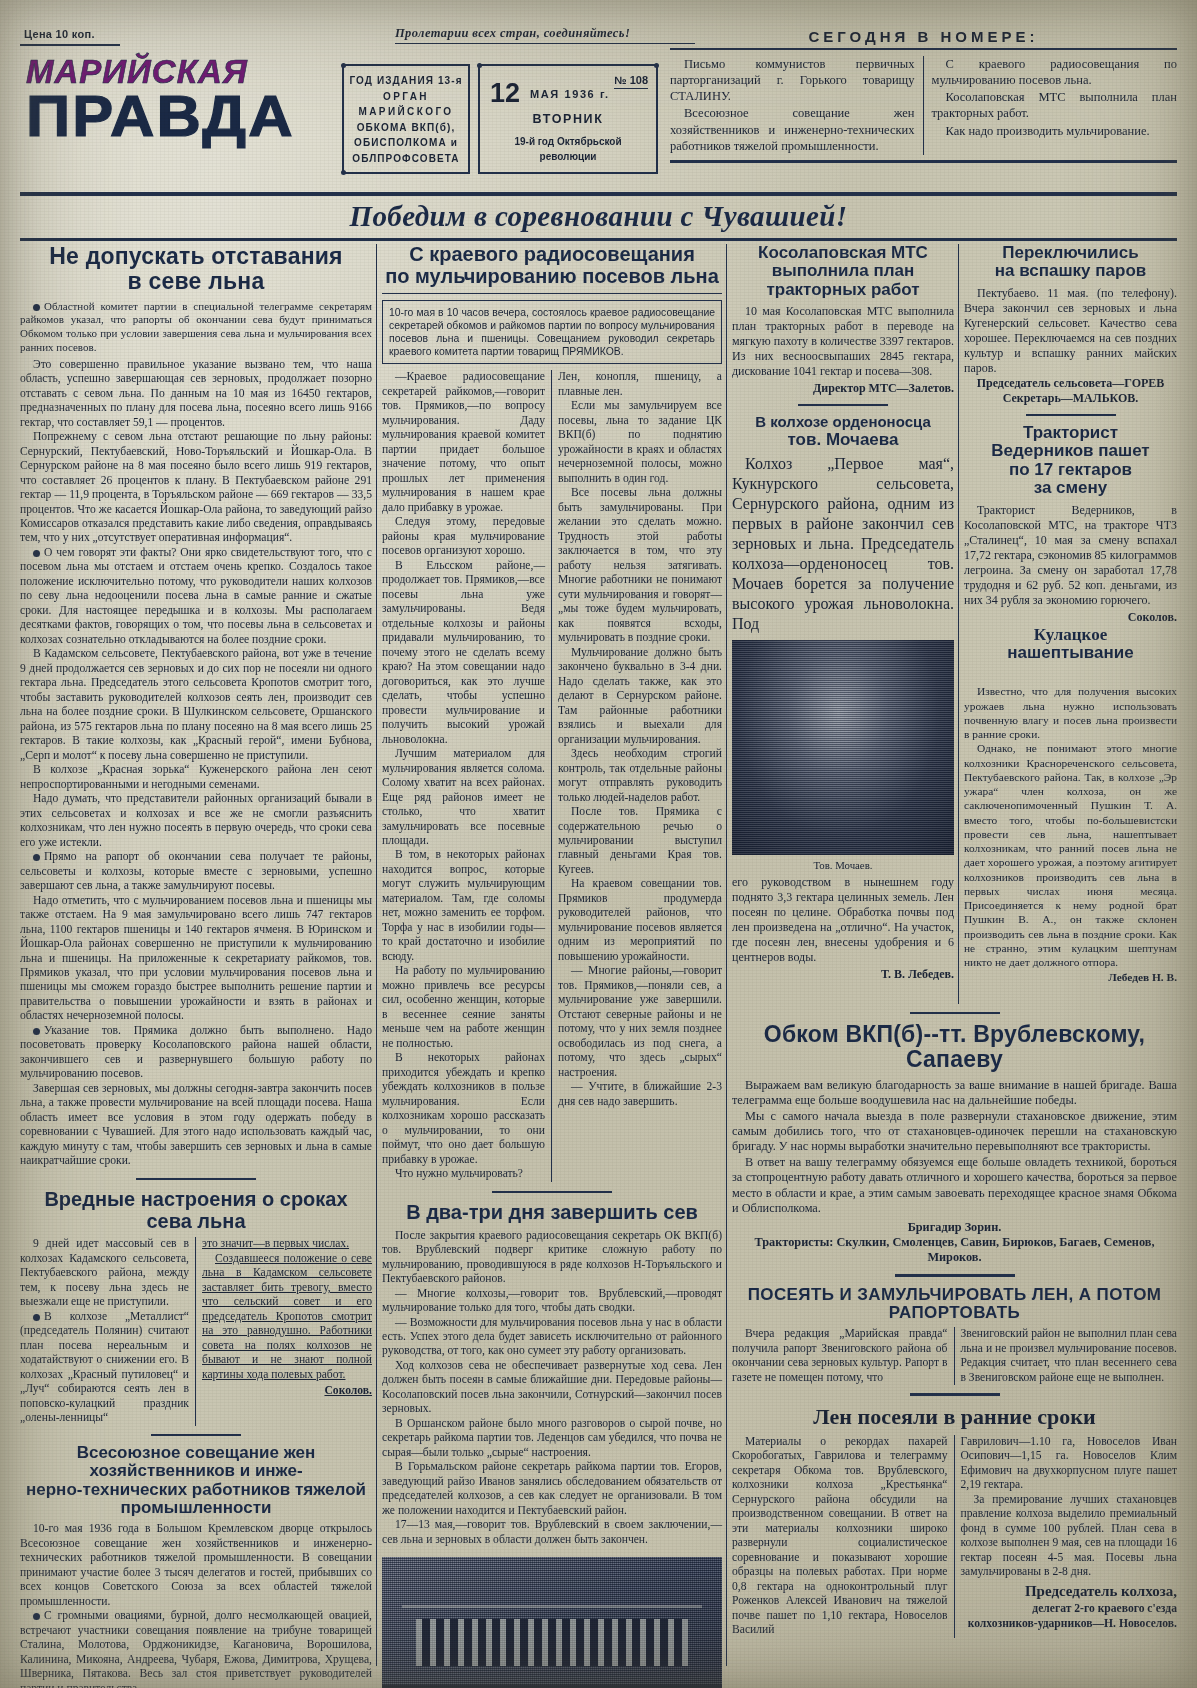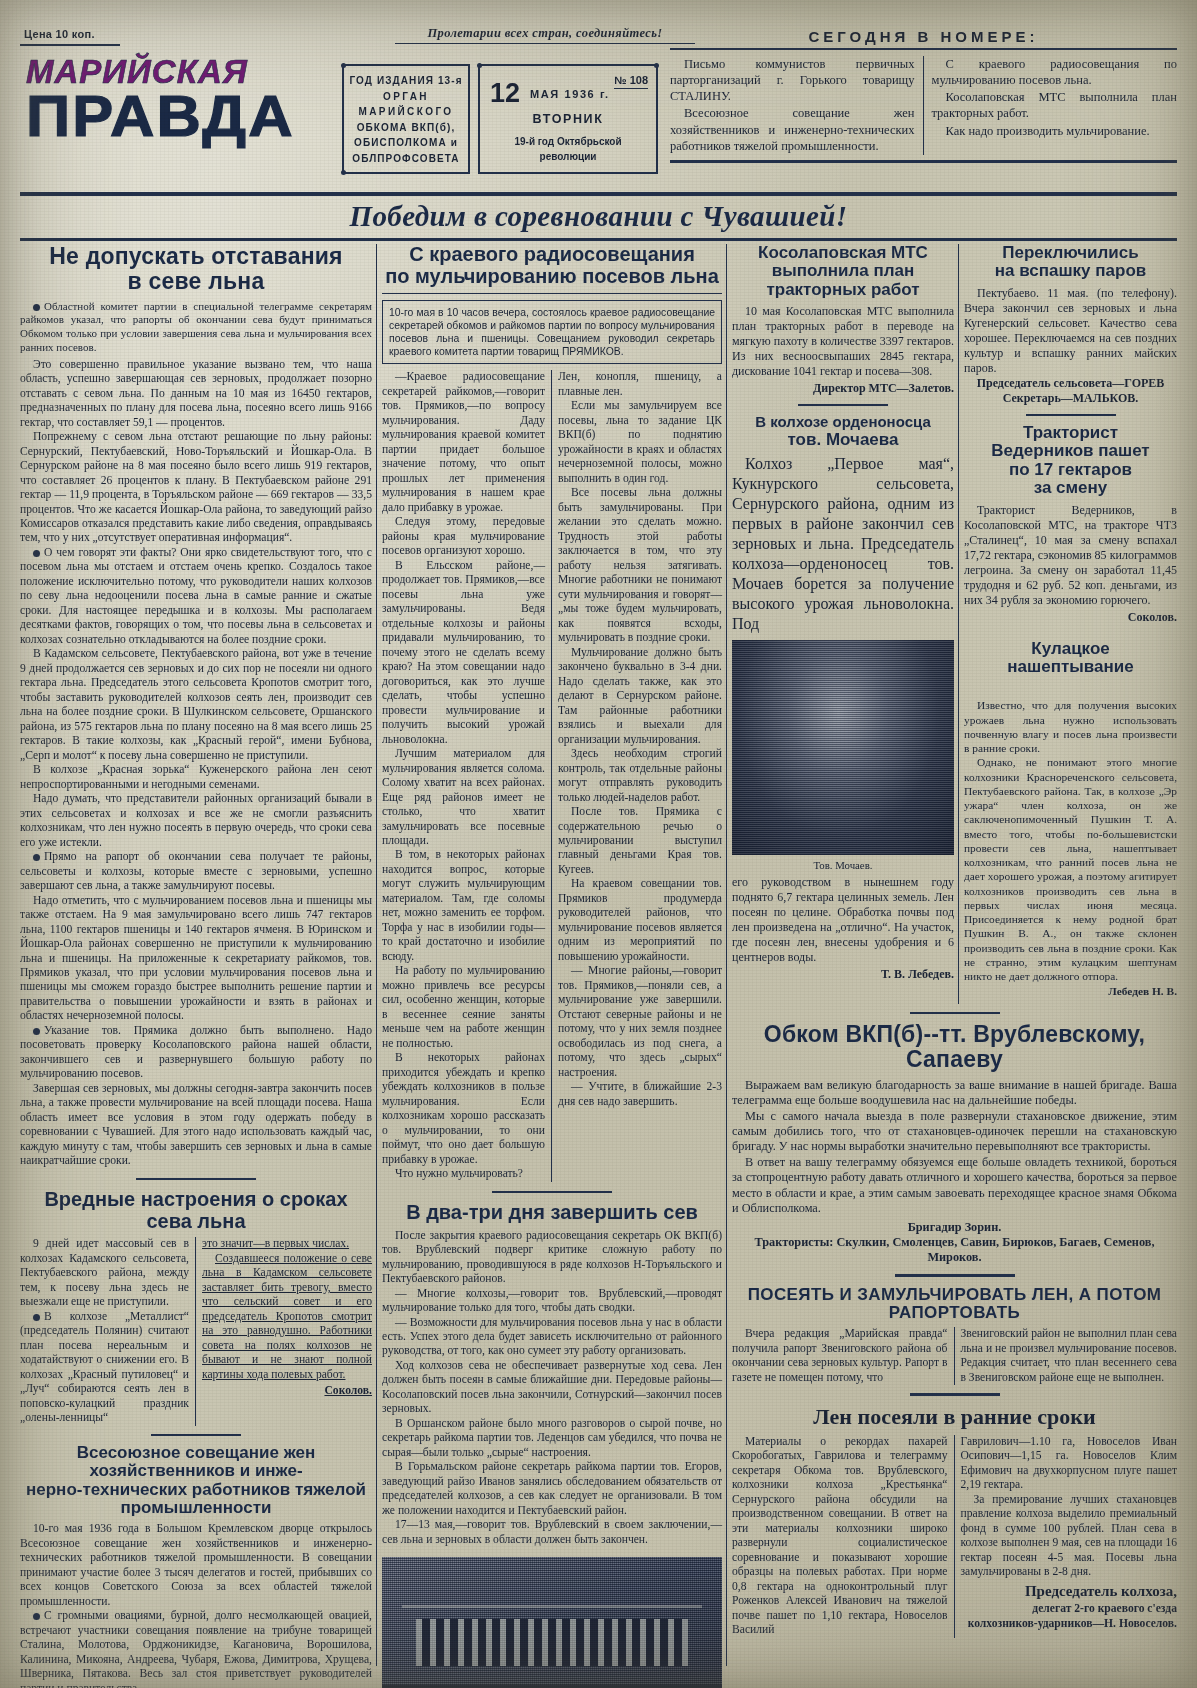--- a/index.html
+++ b/index.html
@@ -30,21 +30,21 @@
     box-shadow:inset 0 0 120px rgba(90,85,60,.45), inset 0 0 38px rgba(70,66,48,.30);
   }
   #sheet{
     position:absolute;left:20px;top:14px;width:1157px;height:1660px;
   }
 
   
   .topline{position:absolute;font-size:11px;font-weight:bold;letter-spacing:.3px;}
   #price{left:4px;top:14px;font-family:"Liberation Sans",sans-serif;font-size:11px;font-weight:bold;}
   #price-rule{position:absolute;left:0px;top:30px;width:100px;height:2px;background:#22304a;}
-  #motto{position:absolute;left:375px;top:12px;width:300px;text-align:center;
+  #motto{position:absolute;left:375px;top:12px;width:300px;
     font-style:italic;font-weight:bold;font-size:12.5px;letter-spacing:.4px;
     border-bottom:1.6px solid #22304a;padding-bottom:2px;}
 
   
   #masthead{position:absolute;left:6px;top:42px;width:310px;}
   .mast-l1{font-family:"Liberation Sans",sans-serif;font-weight:bold;font-style:italic;
     font-size:33px;letter-spacing:1px;line-height:.96;color:#701a75;
     -webkit-text-stroke:.6px #1b2a46;}
   .mast-l2{font-family:"Liberation Sans",sans-serif;font-weight:bold;
     font-size:58px;letter-spacing:2px;line-height:.9;margin-top:2px;color:#1b2a46;
@@ -338,46 +338,46 @@
       <div class="txt" style="font-size:16px;">
         <p>Колхоз „Первое мая“, Кукнурского сельсовета, Сернурского района, одним из первых в районе закончил сев зерновых и льна. Председатель колхоза—орденоносец тов. Мочаев борется за получение высокого урожая льноволокна. Под</p>
       </div>
 
       <div style="margin-top:6px;">
         <div class="photo portrait" style="width:100%;height:215px;"></div>
         <div class="caption">Тов. Мочаев.</div>
       </div>
 
       <div class="txt" style="font-size:12px;margin-top:4px;">
-        <p class="noind">его руководством в нынешнем году поднято 6,7 гектара целинных земель. Лен посеян по целине. Обработка почвы под лен произведена на „отлично“. На участок, где посеян лен, внесены удобрения и 6 центнеров воды.</p>
+        <p class="noind">его руководством в нынешнем году поднято 3,3 гектара целинных земель. Лен посеян по целине. Обработка почвы под лен произведена на „отлично“. На участок, где посеян лен, внесены удобрения и 6 центнеров воды.</p>
       </div>
       <div class="sig" style="font-size:12px;">Т. В. Лебедев.</div>
     </div>
 
     <div class="col" id="colD">
       <h1 class="hd hd-md">Переключились</h1>
       <h1 class="hd hd-md" style="margin-bottom:5px;">на вспашку паров</h1>
       <div class="txt" style="font-size:12px;">
         <p>Пектубаево. 11 мая. (по телефону). Вчера закончил сев зерновых и льна Кугенерский сельсовет. Качество сева хорошее. Переключаемся на сев поздних культур и вспашку ранних майских паров.</p>
       </div>
       <div class="sigc" style="font-size:12px;">Председатель сельсовета—ГОРЕВ</div>
       <div class="sigc" style="font-size:12px;">Секретарь—МАЛЬКОВ.</div>
 
       <div class="rule-short2"></div>
 
       <h1 class="hd hd-md">Тракторист</h1>
       <h1 class="hd hd-md">Ведерников пашет</h1>
       <h1 class="hd hd-md">по 17 гектаров</h1>
       <h1 class="hd hd-md" style="margin-bottom:5px;">за смену</h1>
       <div class="txt" style="font-size:12px;">
-        <p>Тракторист Ведерников, в Косолаповской МТС, на тракторе ЧТЗ „Сталинец“, 10 мая за смену вспахал 17,72 гектара, сэкономив 85 килограммов легроина. За смену он заработал 11,45 трудодня и 62 руб. 52 коп. деньгами, из них 34 рубля за экономию горючего.</p>
+        <p>Тракторист Ведерников, в Косолаповской МТС, на тракторе ЧТЗ „Сталинец“, 10 мая за смену вспахал 17,72 гектара, сэкономив 85 килограммов легроина. За смену он заработал 17,78 трудодня и 62 руб. 52 коп. деньгами, из них 34 рубля за экономию горючего.</p>
       </div>
       <div class="sig" style="font-size:12px;">Соколов.</div>
 
-      <h1 class="hd hd-md" style="margin-top:15px;">Кулацкое</h1>
+      <h1 class="hd hd-md" style="margin-top:1px;font-family:Liberation Serif, serif;">Кулацкое</h1>
       <h1 class="hd hd-md" style="margin-bottom:22px;">нашептывание</h1>
       <div class="txt" style="font-size:11.4px;">
         <p>Известно, что для получения высоких урожаев льна нужно использовать почвенную влагу и посев льна произвести в ранние сроки.</p>
         <p>Однако, не понимают этого многие колхозники Краснореченского сельсовета, Пектубаевского района. Так, в колхозе „Эр ужара“ член колхоза, он же саключенопимоченный Пушкин Т. А. вместо того, чтобы по-большевистски провести сев льна, нашептывает колхозникам, что ранний посев льна не дает хорошего урожая, а поэтому агитирует колхозников производить сев льна в первых числах июня месяца. Присоединяется к нему родной брат Пушкин В. А., он также склонен производить сев льна в поздние сроки. Как не странно, этим кулацким шептунам никто не дает должного отпора.</p>
       </div>
       <div class="sig" style="font-size:11.4px;">Лебедев Н. В.</div>
     </div>
 
     <div class="col" style="left:712px;width:445px;top:760px;">
       <div class="rule-short2"></div>

